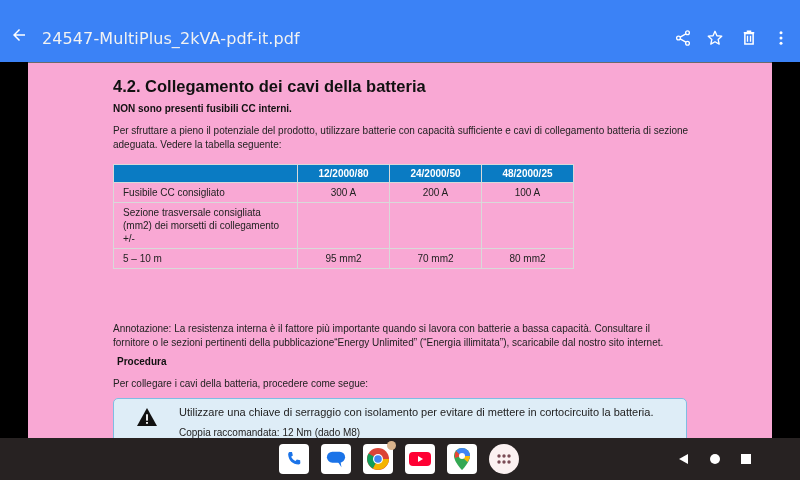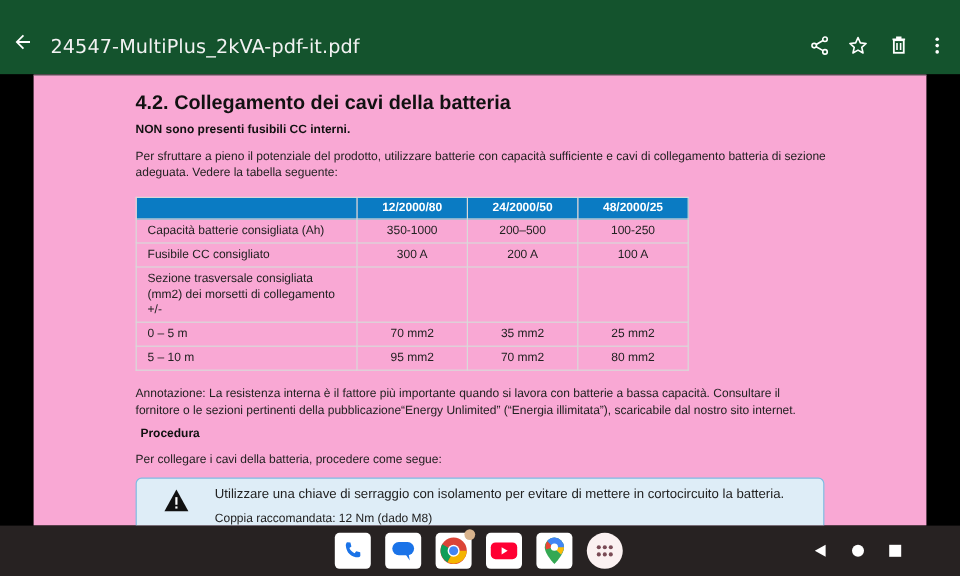--- a/index.html
+++ b/index.html
@@ -1,17 +1,17 @@
 <!DOCTYPE html>
 <html><head>
 <meta charset="utf-8">
 <style>
   * { box-sizing: border-box; margin: 0; padding: 0; }
   html, body { width: 800px; height: 480px; overflow: hidden; background: #000; font-family: "Liberation Sans", sans-serif; }
-  .appbar { position: absolute; left: 0; top: 0; width: 800px; height: 62px; background: #14532d; color: #fff; }
+  .appbar { position: absolute; left: 0; top: 0; width: 800px; height: 62px; background: #3b82f6; color: #fff; }
   .back { position: absolute; left: 10px; top: 26px; width: 18px; height: 18px; }
   .title { position: absolute; left: 42px; top: 29px; font-size: 16px; color: #f2f2f2; font-family: "DejaVu Sans", sans-serif; letter-spacing: 0.1px; }
   .act { position: absolute; width: 18px; height: 18px; cursor: pointer; }
   .viewer { position: absolute; left: 0; top: 62px; width: 800px; height: 376px; background: #000; overflow: hidden; }
   .page { position: absolute; left: 28px; top: 0; width: 744px; height: 400px; background: #f9a8d4; border-top: 1px solid #6b6b6b; }
   .content { position: absolute; left: 85px; top: 14px; width: 580px; color: #111; }
   h2 { font-size: 16.5px; font-weight: bold; color: #111; margin-bottom: 7px; }
   .strong { font-size: 10px; font-weight: bold; margin-bottom: 10px; }
   p.body { font-size: 10px; line-height: 14px; color: #222; }
   table { position: absolute; left: 85px; top: 101px; border-collapse: collapse; font-size: 10px; color: #222; }
@@ -70,42 +70,30 @@
 
     <table>
       <tbody>
           <tr>
         <th class="c0"></th>
         <th class="c1">12/2000/80</th>
         <th class="c2">24/2000/50</th>
         <th class="c3">48/2000/25</th>
       </tr>
       <tr>
-        <td>Capacità batterie consigliata (Ah)</td>
-        <td class="val">350-1000</td>
-        <td class="val">200–500</td>
-        <td class="val">100-250</td>
-      </tr>
-      <tr>
         <td>Fusibile CC consigliato</td>
         <td class="val">300 A</td>
         <td class="val">200 A</td>
         <td class="val">100 A</td>
       </tr>
       <tr>
         <td style="height:46px;line-height:13px;padding-top:2px;padding-bottom:2px">Sezione trasversale consigliata (mm2) dei morsetti di collegamento +/-</td>
         <td class="val"></td>
         <td class="val"></td>
         <td class="val"></td>
-      </tr>
-      <tr>
-        <td>0 – 5 m</td>
-        <td class="val">70 mm2</td>
-        <td class="val">35 mm2</td>
-        <td class="val">25 mm2</td>
       </tr>
       <tr>
         <td>5 – 10 m</td>
         <td class="val">95 mm2</td>
         <td class="val">70 mm2</td>
         <td class="val">80 mm2</td>
       </tr>
     </tbody>
       </table>
 

